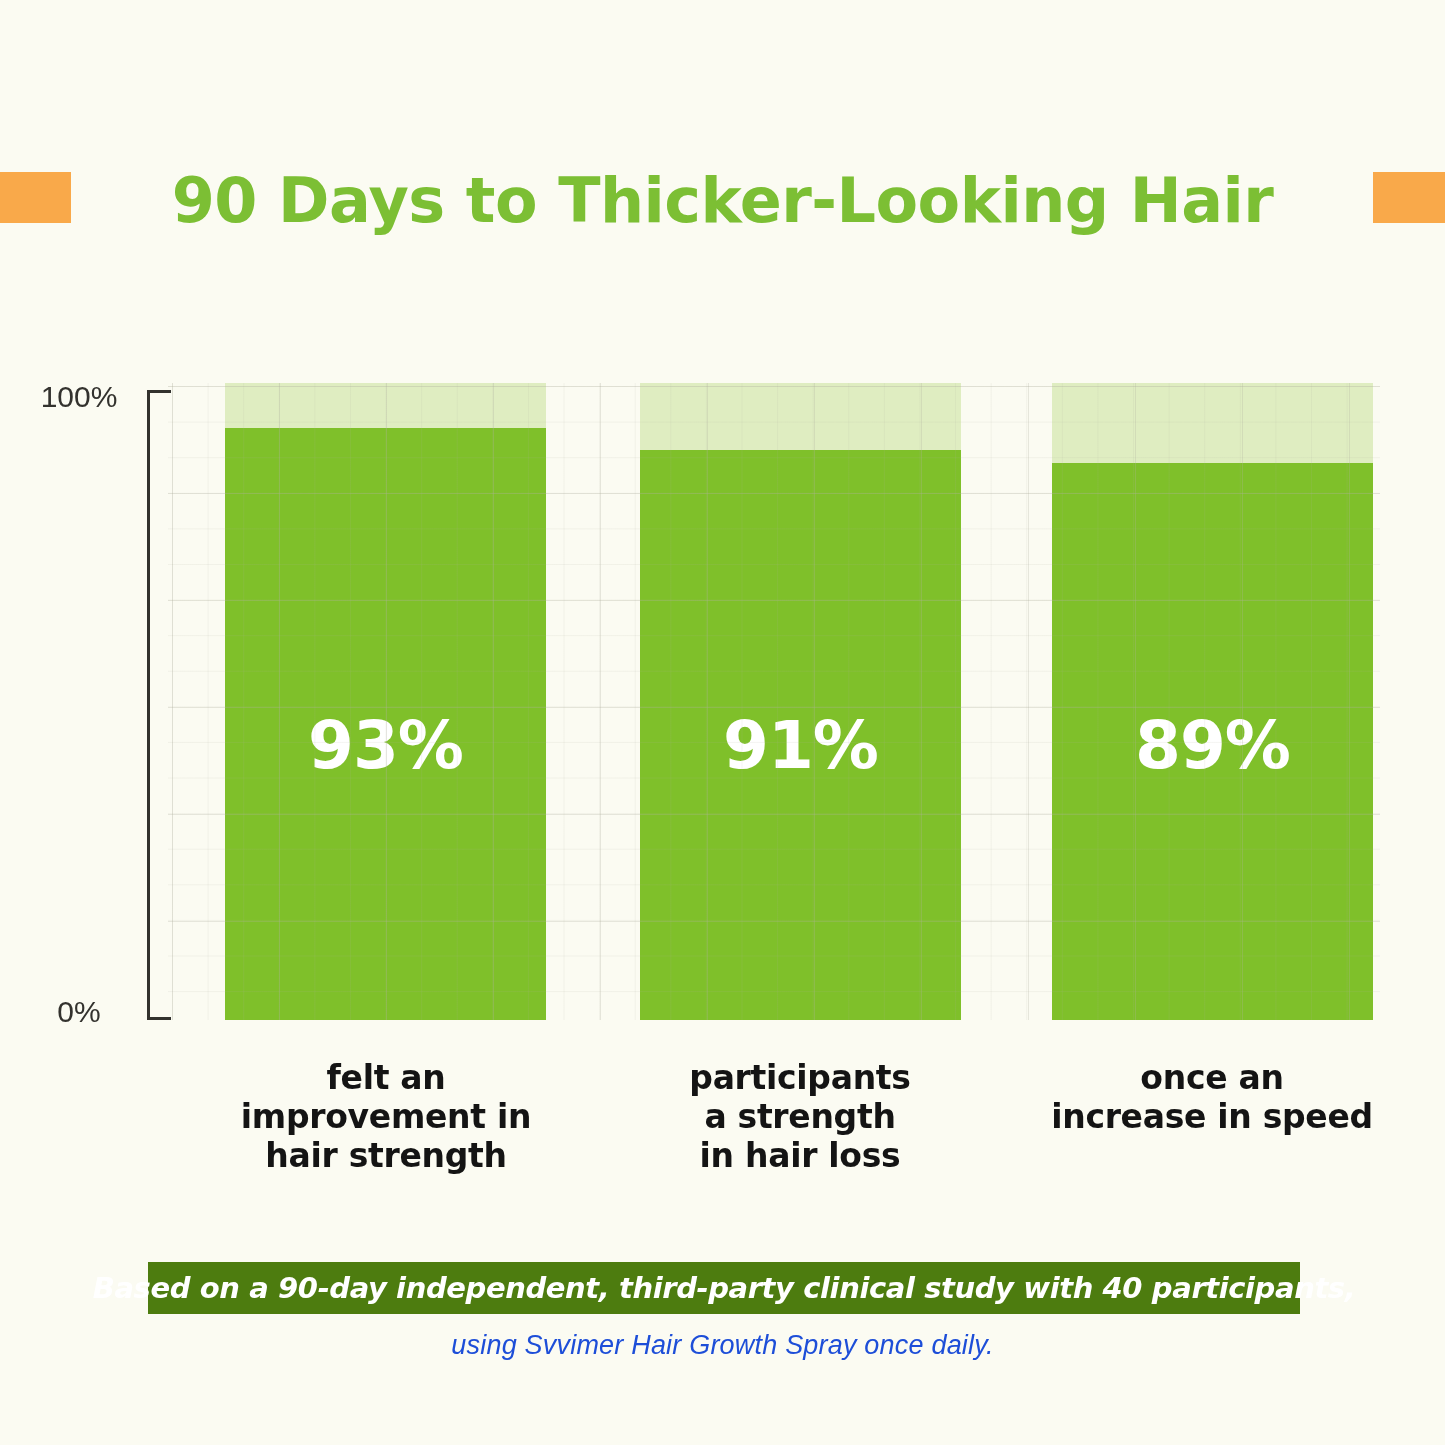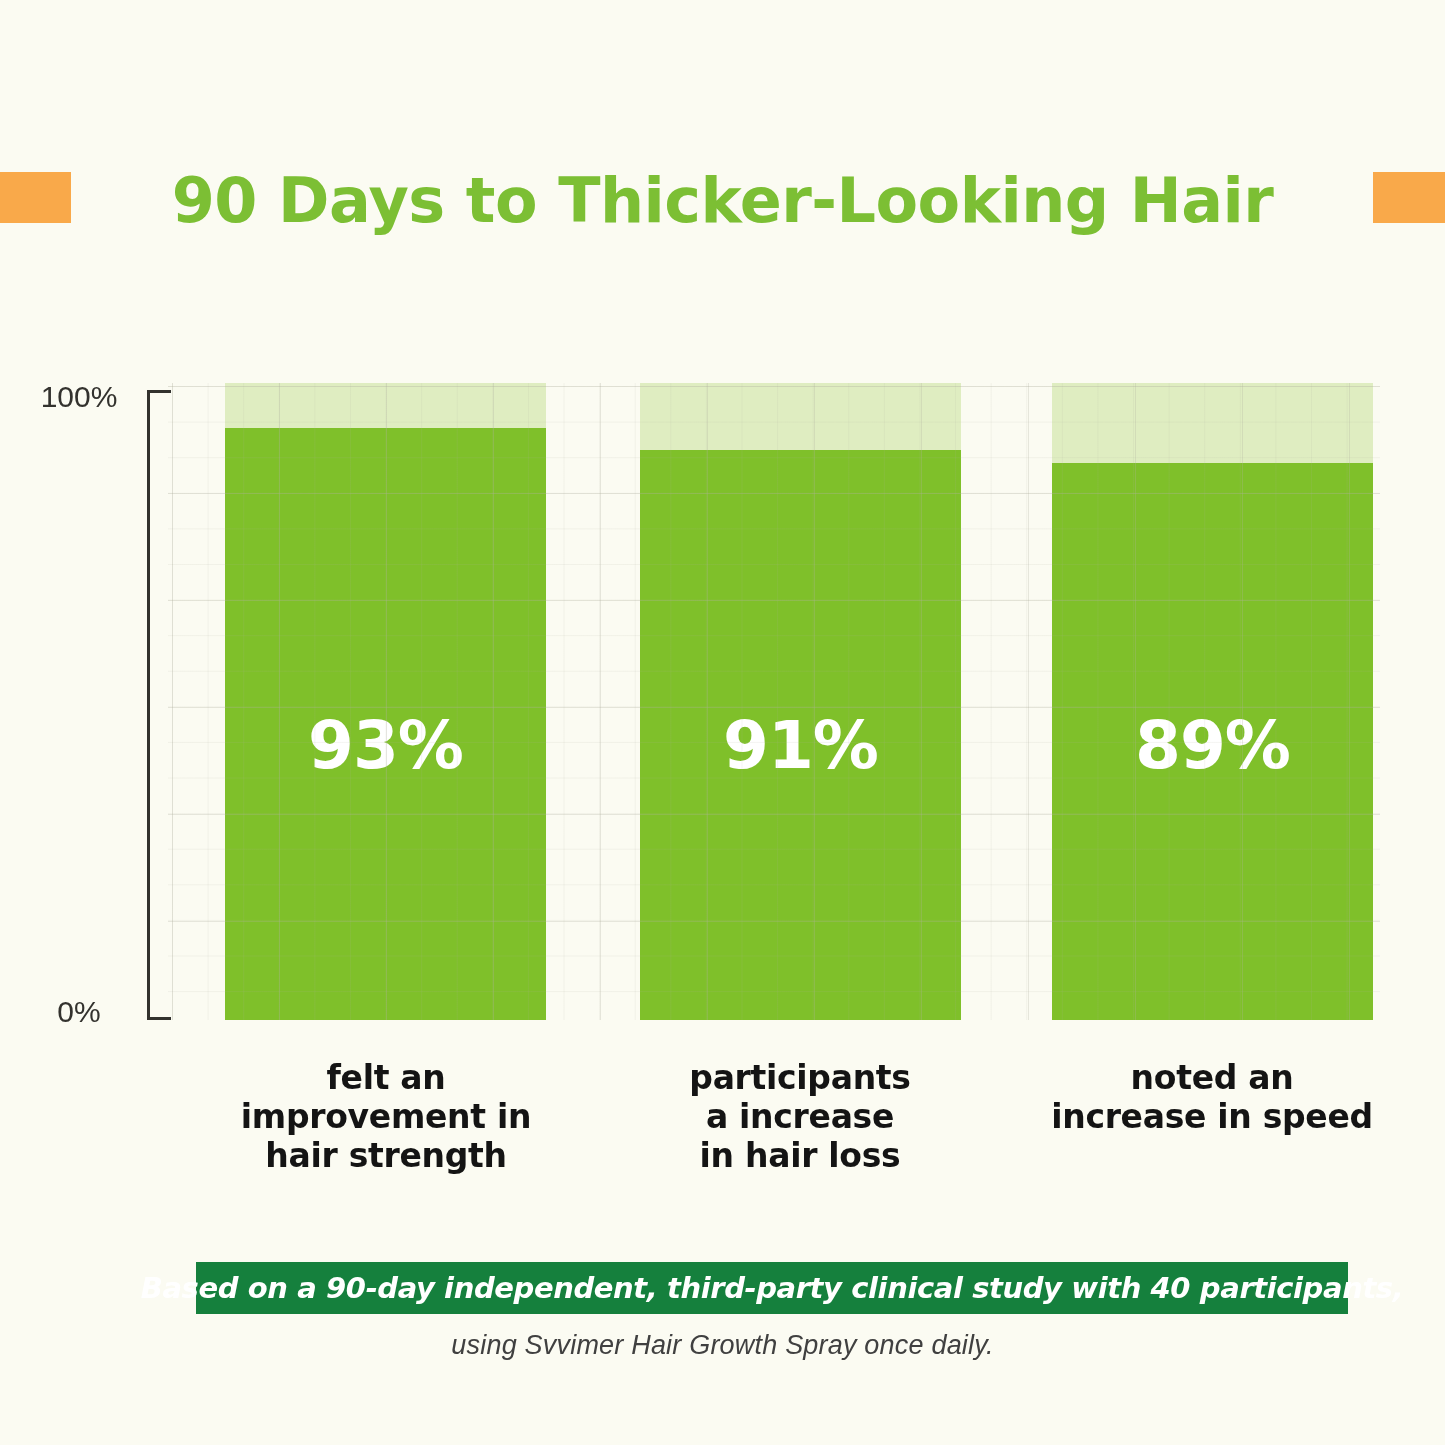--- a/index.html
+++ b/index.html
@@ -143,42 +143,41 @@
   }
   .cat-label div { display: block; }
 
   
   #footnote-banner {
     position: absolute;
     left: 148px;
     top: 1262px;
     width: 1152px;
     height: 52px;
-    background: #15803d;
+    background: #4d7c0f;
     display: flex;
     align-items: center;
     justify-content: center;
-    margin-left: 48px;
   }
   #footnote-banner-text {
     color: #FFFFFF;
     font-family: "DejaVu Sans", sans-serif;
     font-size: 29px;
     font-weight: bold;
     font-style: italic;
     letter-spacing: -0.4px;
     white-space: nowrap;
   }
   #footnote-sub {
     position: absolute;
     left: 0;
     top: 1330px;
     width: 1445px;
     text-align: center;
-    color: #404040;
+    color: #1d4ed8;
     font-family: "Liberation Sans", sans-serif;
     font-size: 27px;
     font-style: italic;
     letter-spacing: 0.2px;
   }
 </style>
 </head>
 <body>
 
 <div id="stage">
@@ -215,26 +214,26 @@
   </div>
 
   <div class="cat-label" style="left:186px">
     <div>felt an</div>
     <div>improvement in</div>
     <div>hair strength</div>
   </div>
 
   <div class="cat-label" style="left:600px">
     <div>participants</div>
-    <div>a increase</div>
+    <div>a strength</div>
     <div>in hair loss</div>
   </div>
 
   <div class="cat-label" style="left:1012px">
-    <div>noted an</div>
+    <div>once an</div>
     <div>increase in speed</div>
   </div>
 
   <div id="footnote-banner">
     <span id="footnote-banner-text">Based on a 90-day independent, third-party clinical study with 40 participants,</span>
   </div>
   <div id="footnote-sub">using Svvimer Hair Growth Spray once daily.</div>
 
 </div>
 

